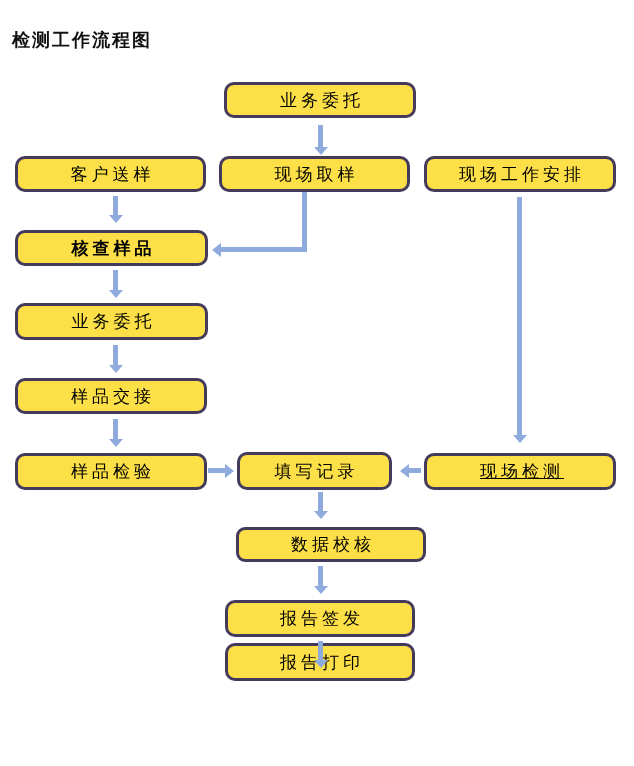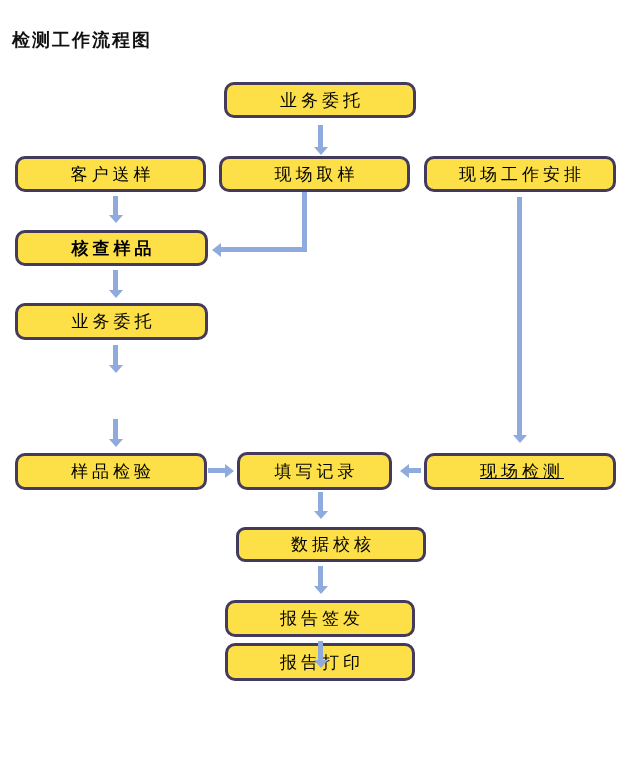--- a/index.html
+++ b/index.html
@@ -103,20 +103,21 @@
 <div class="canvas">
 
   <div class="diagram-title">检测工作流程图</div>
 
   <div class="node" style="left:224px; top:82px;  width:192px; height:36px;">业务委托</div>
   <div class="node" style="left:15px;  top:156px; width:191px; height:36px;">客户送样</div>
   <div class="node" style="left:219px; top:156px; width:191px; height:36px;">现场取样</div>
   <div class="node" style="left:424px; top:156px; width:192px; height:36px;font-family:Liberation Serif, serif;">现场工作安排</div>
   <div class="node" style="left:15px;  top:230px; width:193px; height:36px;font-weight:bold;">核查样品</div>
   <div class="node" style="left:15px;  top:303px; width:193px; height:37px;">业务委托</div>
+  <div class="node" style="left:15px;  top:378px; width:192px; height:36px;">样品交接</div>
   <div class="node" style="left:15px;  top:453px; width:192px; height:37px;">样品检验</div>
   <div class="node" style="left:237px; top:452px; width:155px; height:38px;">填写记录</div>
   <div class="node" style="left:424px; top:453px; width:192px; height:37px;text-decoration:underline;">现场检测</div>
   <div class="node" style="left:236px; top:527px; width:190px; height:35px;border-radius:9px;">数据校核</div>
   <div class="node" style="left:225px; top:600px; width:190px; height:37px;">报告签发</div>
   <div class="node" style="left:225px; top:634px; width:190px; height:38px;margin-top:9px;">报告打印</div>
 
   <div class="arrow-down" style="left:318px; top:125px; height:22px;"></div>
   <div class="arrow-down" style="left:113px; top:196px; height:19px;"></div>
 

